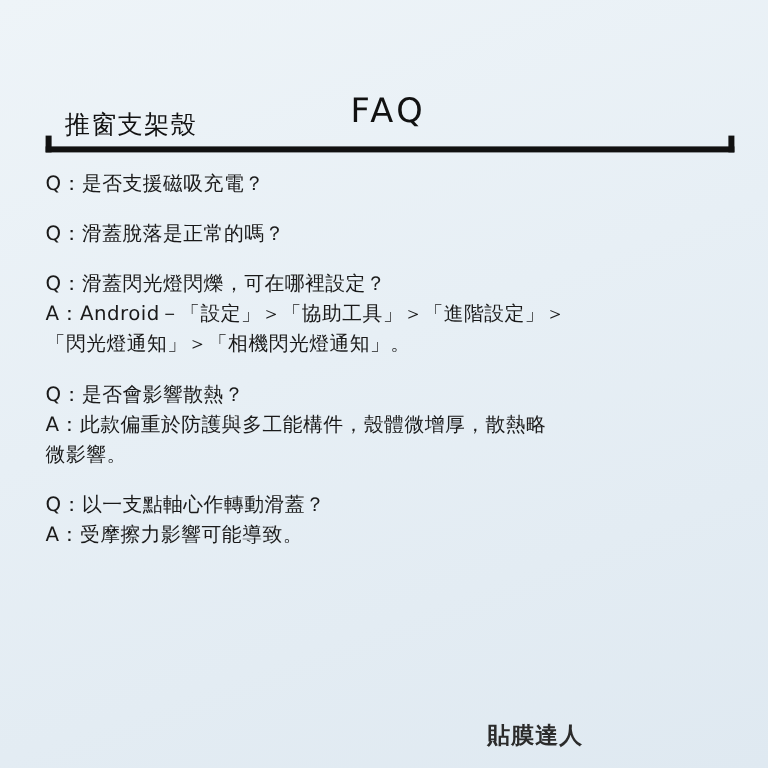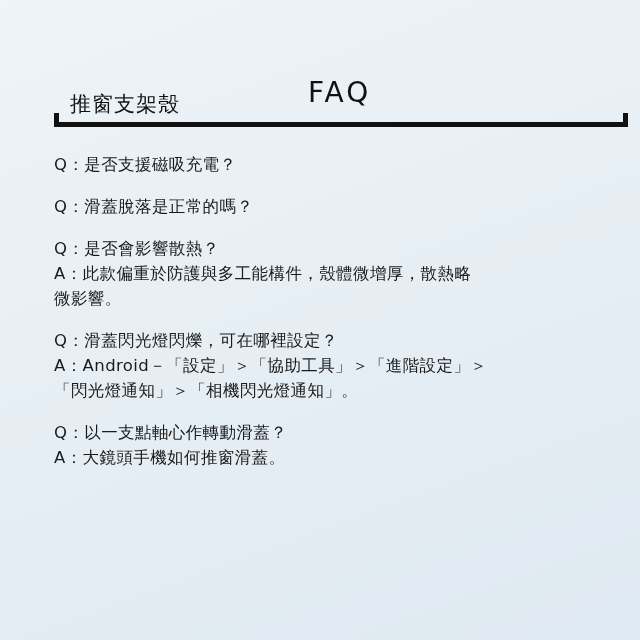--- a/index.html
+++ b/index.html
@@ -10,21 +10,21 @@
     width: 640px;
     height: 640px;
     background: linear-gradient(160deg, #eef4f8 0%, #e7eff5 45%, #dfe9f1 100%);
     font-family: "DejaVu Sans", "Liberation Sans", sans-serif;
     overflow: hidden;
     position: relative;
   }
 
   .page {
     position: absolute;
-    left: 16px;
+    left: 0;
     top: 0;
     width: 508px;
     height: 640px;
   }
 
   
   .header {
     position: absolute;
     left: 30px;
     top: 82px;
@@ -77,21 +77,20 @@
 
   
   .qa-body {
     position: absolute;
     left: 38px;
     top: 140px;
     width: 580px;
   }
   .qa-block {
     margin-bottom: 17px;
-    margin-top: 12px;
   }
   .qa-line {
     font-size: 16.5px;
     line-height: 25px;
     color: #1a1a1a;
     letter-spacing: 0.4px;
     white-space: pre-wrap;
     font-family: "DejaVu Sans", "Liberation Sans", sans-serif;
   }
 
@@ -124,32 +123,33 @@
 
     <div class="qa-block">
       <div class="qa-line">Q：是否支援磁吸充電？</div>
     </div>
 
     <div class="qa-block">
       <div class="qa-line">Q：滑蓋脫落是正常的嗎？</div>
     </div>
 
     <div class="qa-block">
+      <div class="qa-line">Q：滑蓋閃光燈閃爍，可在哪裡設定？</div>
+      <div class="qa-line">A：Android－「設定」＞「協助工具」＞「進階設定」＞
+「閃光燈通知」＞「相機閃光燈通知」。</div>
+    </div>
+
+    <div class="qa-block">
       <div class="qa-line">Q：是否會影響散熱？</div>
       <div class="qa-line">A：此款偏重於防護與多工能構件，殼體微增厚，散熱略
 微影響。</div>
     </div>
 
     <div class="qa-block">
-      <div class="qa-line">Q：滑蓋閃光燈閃爍，可在哪裡設定？</div>
-      <div class="qa-line">A：Android－「設定」＞「協助工具」＞「進階設定」＞
-「閃光燈通知」＞「相機閃光燈通知」。</div>
-    </div>
-
-    <div class="qa-block">
       <div class="qa-line">Q：以一支點軸心作轉動滑蓋？</div>
-      <div class="qa-line">A：大鏡頭手機如何推窗滑蓋。</div>
+      <div class="qa-line">A：受摩擦力影響可能導致。</div>
     </div>
 
   </div>
 
+  <div class="watermark">貼膜達人</div>
 
 </div>
 
 </body></html>

